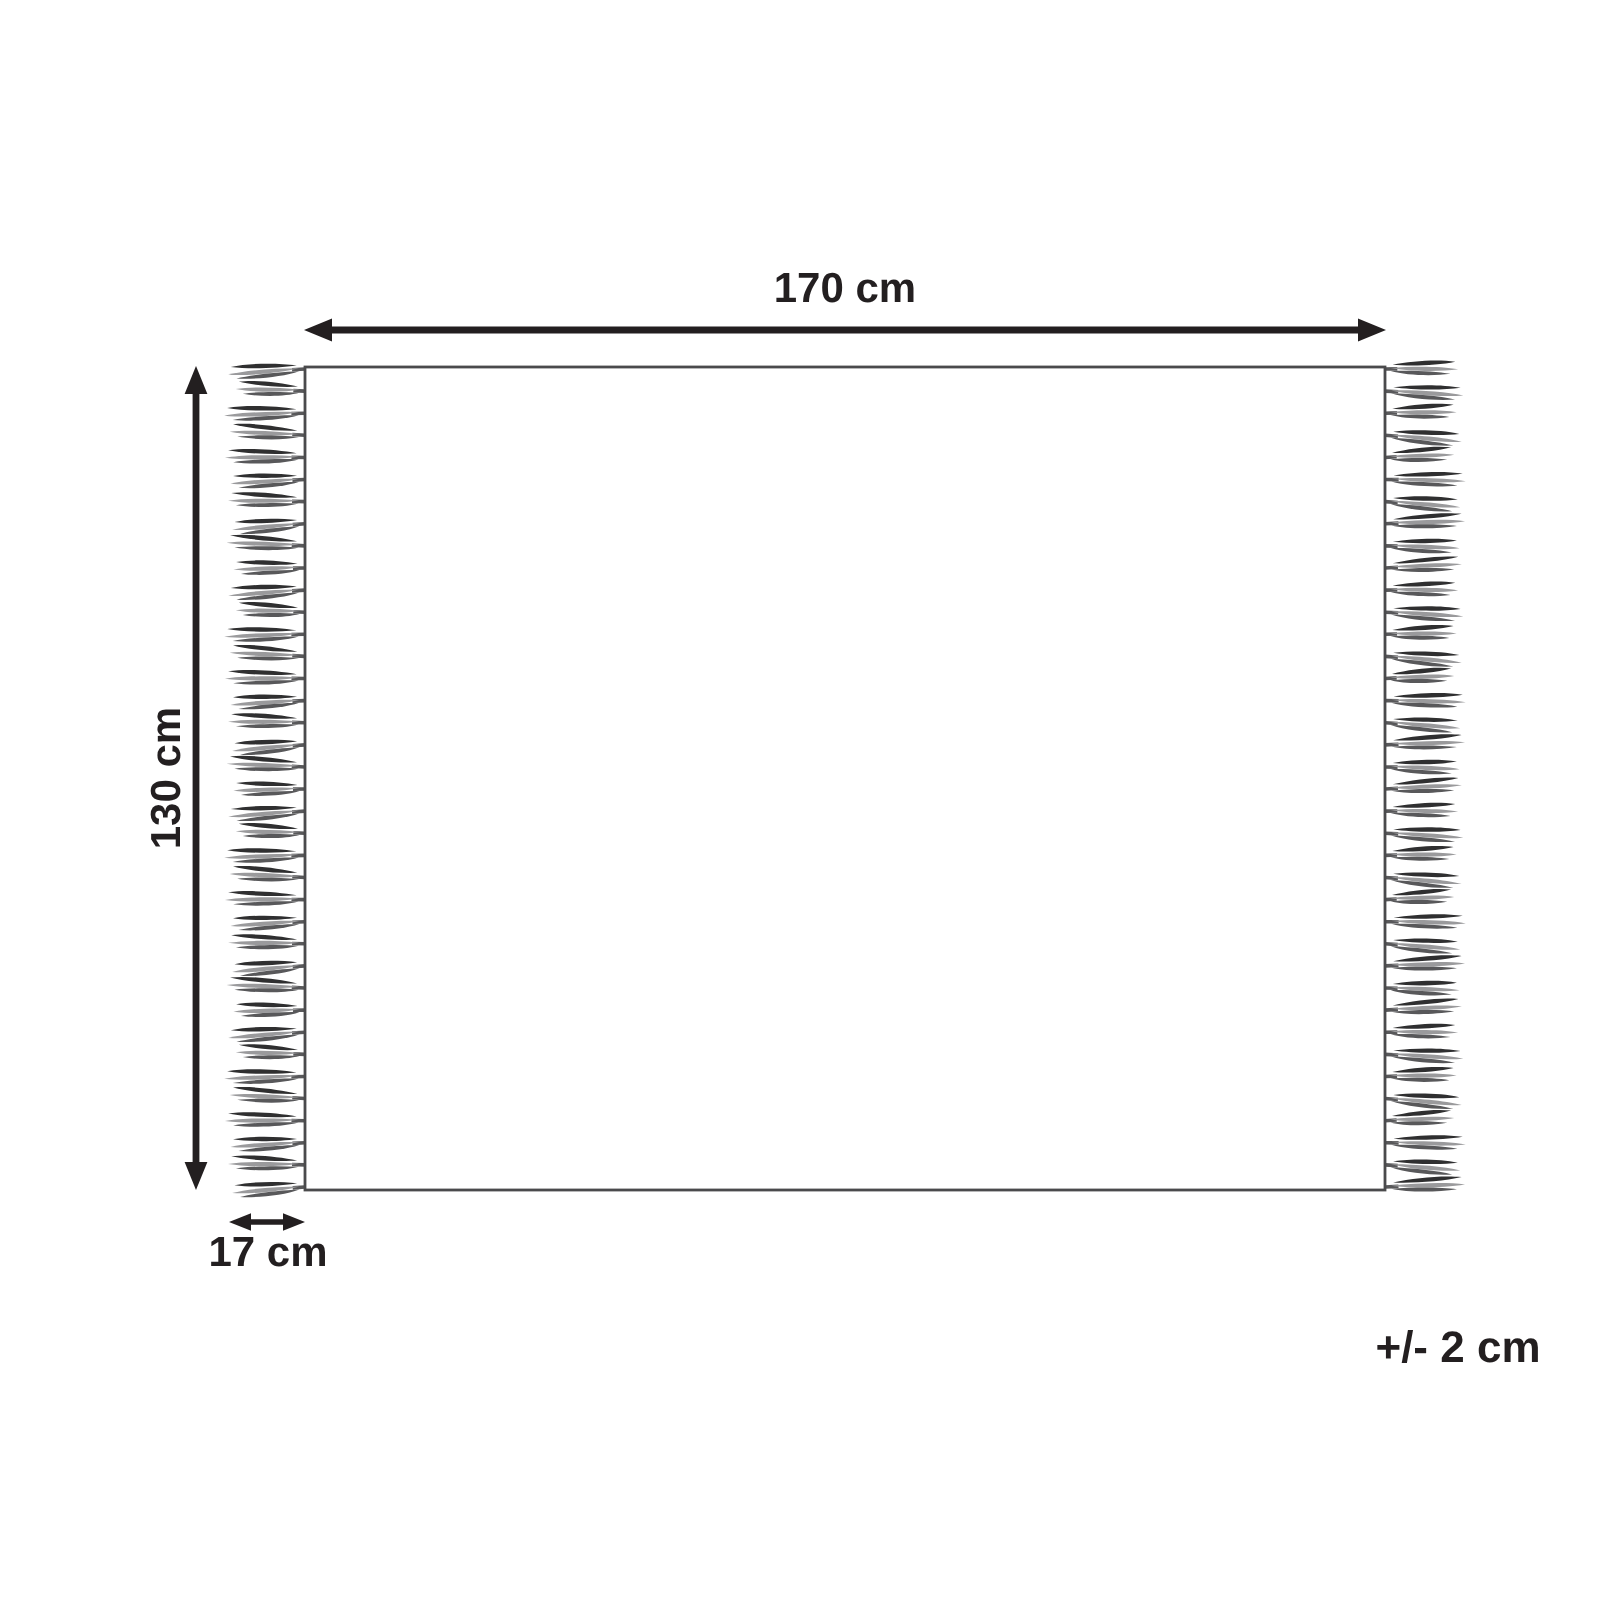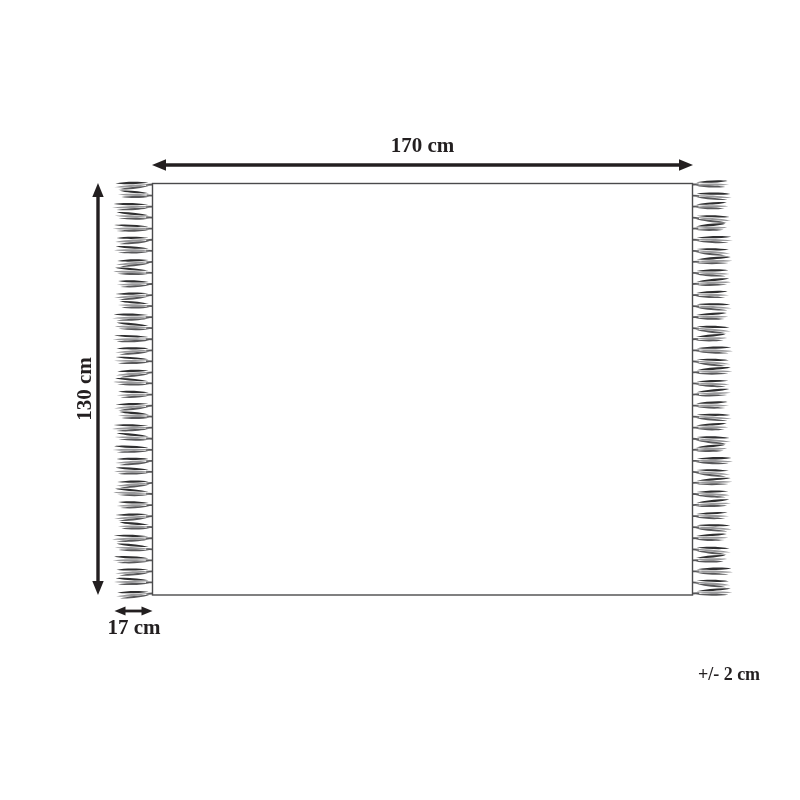--- a/index.html
+++ b/index.html
@@ -9,21 +9,21 @@
     --t-mid:#58585a;
     --t-light:#9a9a9c;
     --bg:#ffffff;
   }
   html,body{margin:0;padding:0;background:var(--bg);}
   .canvas{
     position:relative;
     width:800px;height:800px;
     background:var(--bg);
     overflow:hidden;
-    font-family:Liberation Serif, serif;
+    font-family:Liberation Sans, sans-serif;
   }
   .canvas svg{position:absolute;left:0;top:0;}
   .rug{fill:var(--bg);stroke:var(--outline);stroke-width:1.4;}
   .dim line{stroke:var(--line);stroke-width:3.4;}
   .dim polygon{fill:var(--line);}
   .dim.small line{stroke-width:2.8;}
   .t-dark{fill:var(--t-dark);}
   .t-mid{fill:var(--t-mid);}
   .t-light{fill:var(--t-light);}
   .t-stem{fill:var(--t-mid);}
@@ -36,21 +36,21 @@
     text-align:center;
     white-space:nowrap;
   }
   .width-label{left:152px;top:133px;width:541px;}
   .height-label{
     left:24px;top:377px;width:120px;height:24px;
     transform:rotate(-90deg);
     transform-origin:50% 50%;
   }
   .fringe-label{left:94px;top:615px;width:80px;}
-  .tolerance-label{left:659px;top:662px;width:140px;font-size:18px;}
+  .tolerance-label{left:659px;top:662px;width:140px;font-size:22px;}
 </style>
 </head>
 <body>
 
 <div class="canvas">
   <svg width="800" height="800" viewBox="0 0 800 800" xmlns="http://www.w3.org/2000/svg">
     <defs>
       <g id="tassel">
         <rect class="t-stem" x="-6.5" y="-0.9" width="6.5" height="1.8"></rect>
         <path class="t-dark" d="M-4,-2.1 C-14,-3.9 -28,-4.7 -37,-3.3 C-28,-1.5 -13,-1.2 -4,-2.1 Z"></path>

